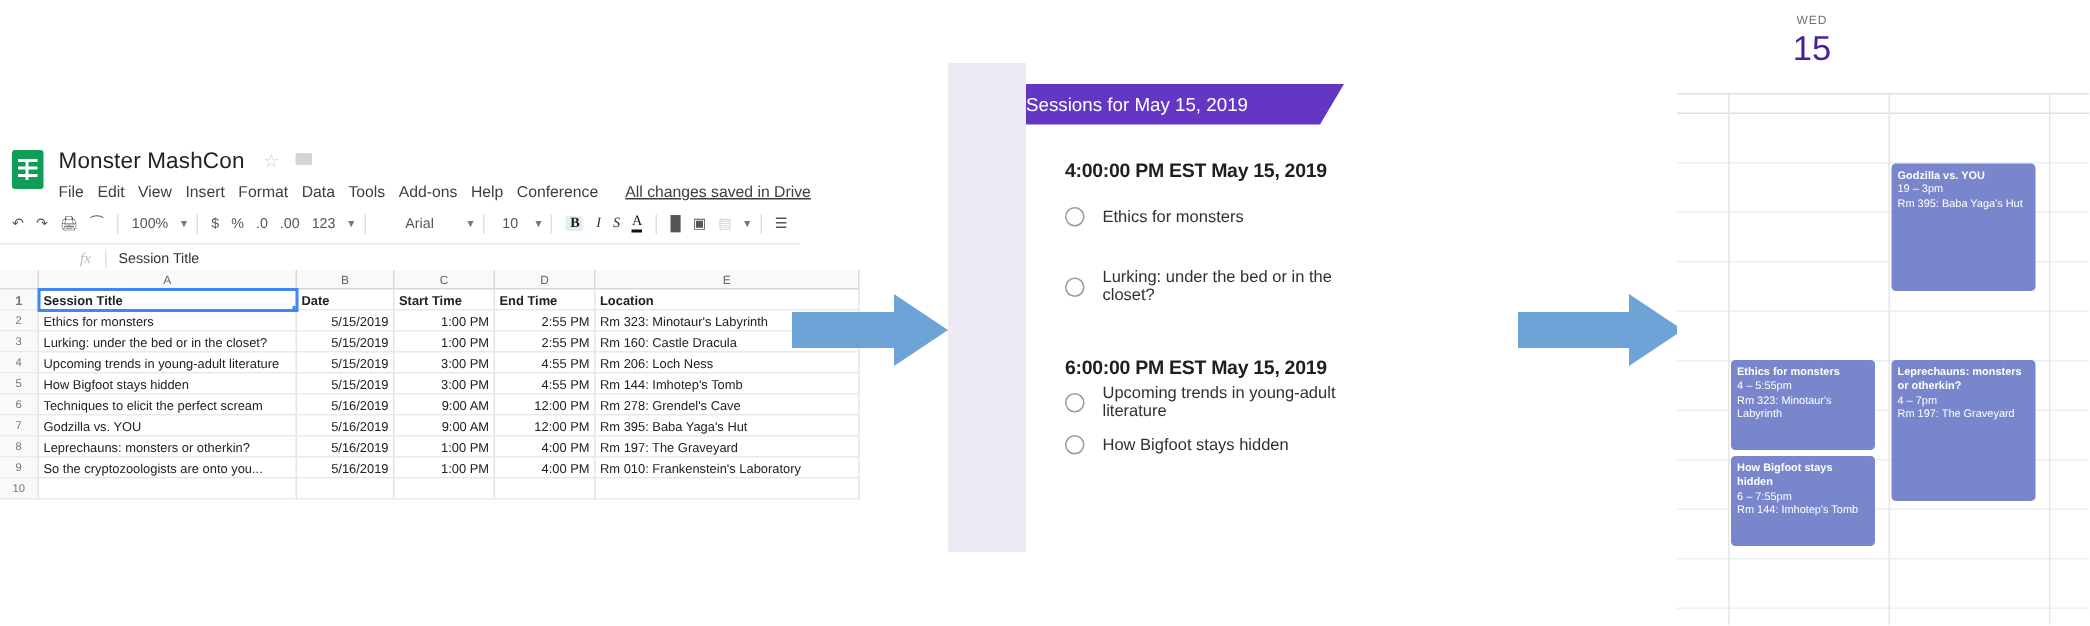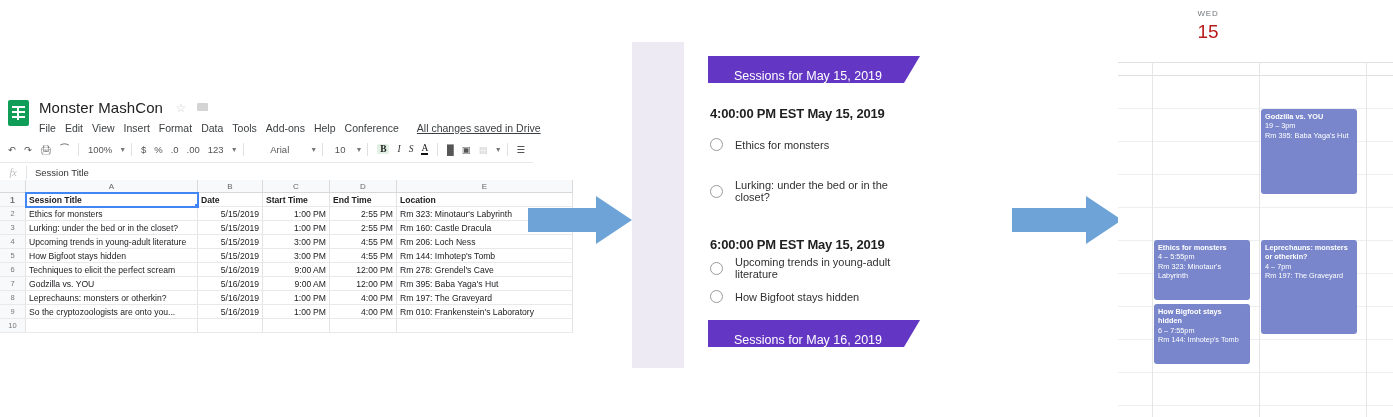--- a/index.html
+++ b/index.html
@@ -35,21 +35,21 @@
   .gs-sep{width:1px;height:13px;background:#e0e0e0;margin:0 5px;}
   .gs-zoom{font-size:9.5px;}
   .gs-caret{font-size:7px;color:#777;margin-left:3px;}
   .gs-font{width:62px;text-align:left;padding-left:4px;}
   .gs-size{width:22px;text-align:center;}
   .gs-b{font-weight:bold;font-family:"Liberation Serif",serif;background:#e3f0e6;padding:0 3px;border-radius:2px;color:#1a1a1a;}
   .gs-i{font-style:italic;font-family:"Liberation Serif",serif;color:#333;}
   .gs-u{border-bottom:2px solid #111;line-height:10px;font-family:"Liberation Serif",serif;color:#111;}
 
   .gs-formulabar{position:absolute;left:0;top:68px;width:533px;height:18px;border-top:1px solid #e8e8e8;border-bottom:1px solid #e0e0e0;display:flex;align-items:center;}
-  .gs-fx{width:26px;text-align:center;font-style:italic;font-family:"Liberation Serif",serif;color:#bbb;font-size:10px;}
+  .gs-fx{width:26px;text-align:center;font-style:italic;font-family:"Liberation Serif",serif;color:#bbb;font-size:10px;padding-left:44px;}
   .gs-fdiv{width:1px;height:13px;background:#e3e3e3;}
   .gs-fval{font-size:9.5px;color:#333;padding-left:8px;}
 
   .gs-grid{position:absolute;left:0;top:86px;width:533px;}
   .gs-grid table{border-collapse:collapse;width:533px;table-layout:fixed;font-size:8.6px;color:#202124;}
   .gs-grid td,.gs-grid th{border-right:1px solid #e4e4e4;border-bottom:1px solid #e9e9e9;height:13px;padding:0 3px;overflow:hidden;white-space:nowrap;font-weight:normal;}
   .gs-colhdr th{background:#f8f9fa;color:#666;text-align:center;font-size:8px;height:12px;border-bottom:1px solid #d8d8d8;border-right:1px solid #dadada;}
   .gs-rowno{width:19px;background:#f8f9fa;color:#777;text-align:center;font-size:7.5px;border-right:1px solid #dadada;}
   .c-a{width:165px}.c-b{width:58px}.c-c{width:60px}.c-d{width:60px}.c-e{width:169px}
   .gs-hdrrow td{font-weight:bold;font-size:8.6px;}
@@ -58,36 +58,36 @@
   .sel:after{content:"";position:absolute;right:-2px;bottom:-2px;width:4px;height:4px;background:#4285f4;}
 
   
   .arrow{position:absolute;}
   .arrow svg{display:block;}
 
   
   #form-panel{position:absolute;left:632px;top:42px;width:290px;height:326px;background:#ffffff;}
   .fp-strip{position:absolute;left:0;top:0;width:52px;height:326px;background:#edeaf4;}
   .fp-body{position:absolute;left:52px;top:0;width:238px;height:326px;background:#fff;}
-  .ribbon{height:27px;background:#6336c4;color:#fff;display:flex;align-items:flex-end;
-      padding-left:26px;font-size:12.5px;position:relative;width:196px;box-sizing:border-box;margin-left:24px;}
+  .ribbon{height:27px;background:#6336c4;color:#fff;display:flex;align-items:center;
+      font-size:12.5px;position:relative;width:196px;box-sizing:border-box;}
   .ribbon:after{content:"";position:absolute;right:-16px;top:0;width:0;height:0;
       border-top:27px solid #6336c4;border-right:16px solid transparent;}
   .ribbon.r1{position:absolute;left:0;top:14px;}
   .ribbon.r2{position:absolute;left:0;top:278px;}
   .timehead{position:absolute;left:26px;font-size:13px;font-weight:bold;color:#1f1f1f;letter-spacing:-.2px;}
   .opt{position:absolute;left:26px;display:flex;align-items:center;font-size:11px;color:#303030;}
   .radio{width:13px;height:13px;border:1.4px solid #9a9a9a;border-radius:50%;margin-right:12px;flex:0 0 auto;box-sizing:border-box;}
 
   
   #cal-panel{position:absolute;left:1118px;top:0;width:275px;height:417px;background:#fff;overflow:hidden;}
   .cal-hdr{position:absolute;left:0;top:0;width:275px;height:62px;border-bottom:1px solid #e0e0e0;}
   .cal-day{position:absolute;top:9px;width:96px;text-align:center;}
   .cal-dow{font-size:8px;color:#70757a;letter-spacing:.7px;}
-  .cal-num{font-size:19px;color:#b91c1c;font-weight:300;margin-top:2px;line-height:24px;}
+  .cal-num{font-size:23px;color:#4c1d95;font-weight:300;margin-top:2px;line-height:24px;}
   .hline{position:absolute;left:0;width:275px;height:1px;background:#eceff1;}
   .hline.major{background:#e0e0e0;}
   .vline{position:absolute;top:62px;width:1px;height:355px;background:#e6e6e6;}
   .ev{position:absolute;background:#7986cb;border-radius:3px;color:#fff;font-size:7.3px;line-height:9.3px;
       padding:3px 4px;box-sizing:border-box;overflow:hidden;}
   .ev .t{font-weight:bold;}
 </style>
 </head>
 <body>
 
@@ -285,23 +285,20 @@
 
     <div class="opt" style="top:214px;">
       <span class="radio"></span>
       <span>Upcoming trends in young-adult literature</span>
     </div>
     <div class="opt" style="top:248px;">
       <span class="radio"></span>
       <span>How Bigfoot stays hidden</span>
     </div>
 
-    <div class="ribbon r2">
-      <span>Sessions for May 16, 2019</span>
-    </div>
   </div>
 </div>
 
 <div class="arrow" style="left:1012px;top:196px;">
   <svg width="110" height="48" viewBox="0 0 110 48">
     <polygon points="0,12 74,12 74,0 110,24 74,48 74,36 0,36" fill="#6da3d6"></polygon>
   </svg>
 </div>
 
 <div id="cal-panel">

